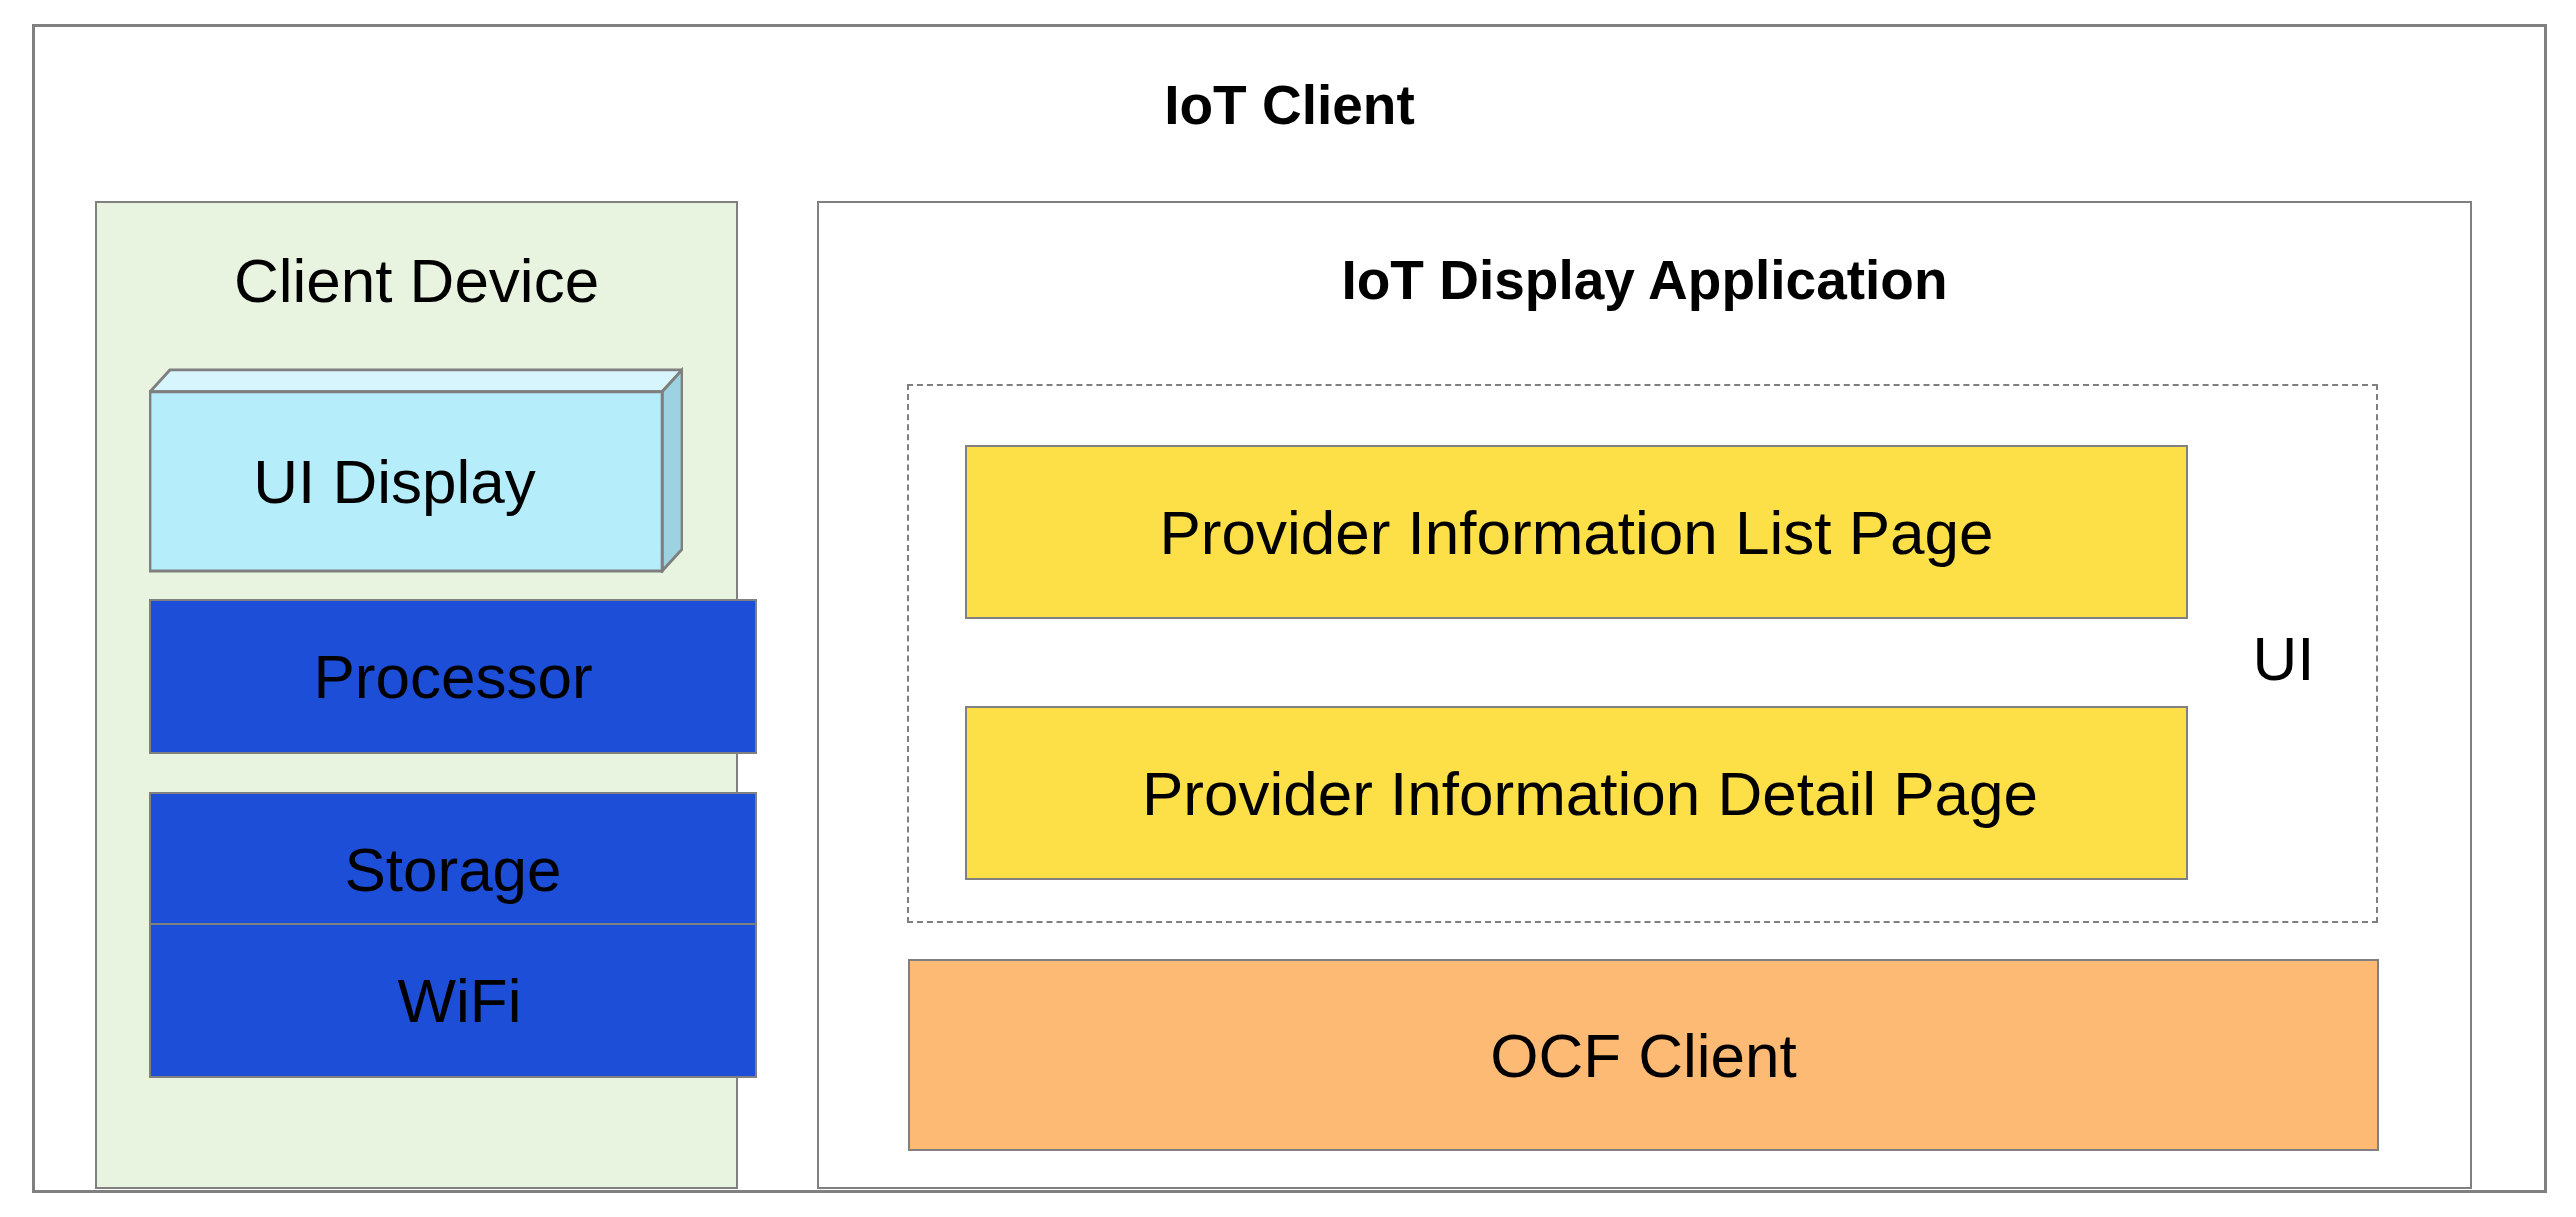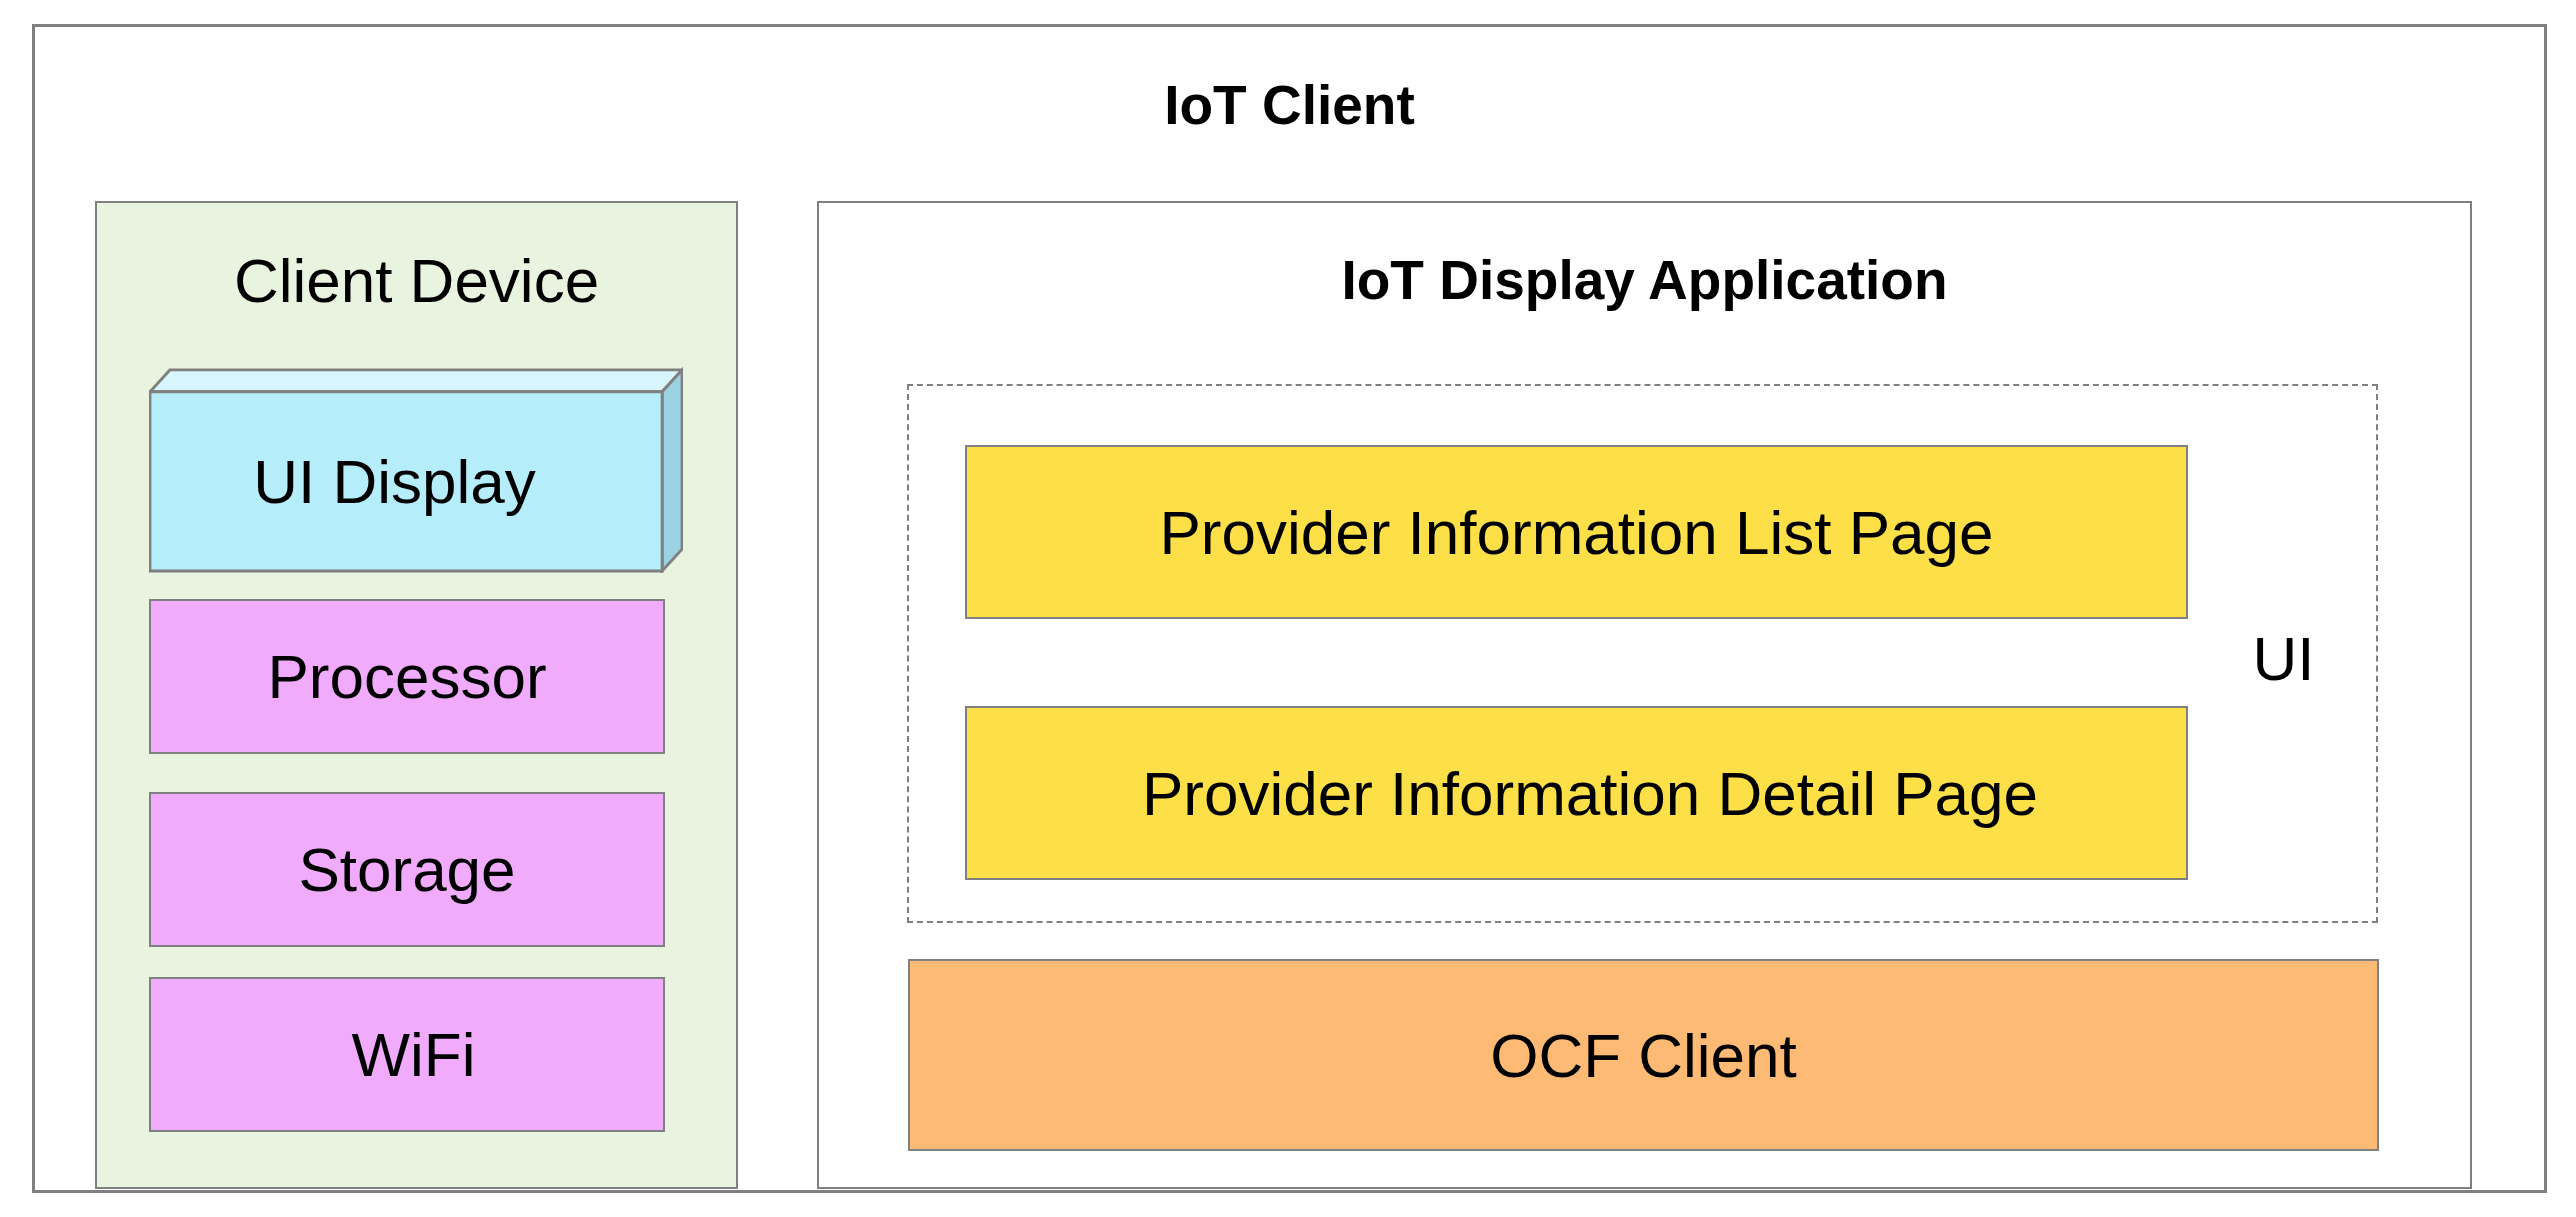--- a/index.html
+++ b/index.html
@@ -23,25 +23,25 @@
   .main-title  { left: 32px;  top: 55px;   width: 2515px; height: 99px; }
 
   
   .client-box  { left: 95px; top: 201px;  width: 643px;  height: 988px;
                  border: 2.8px solid #808080; background: #e9f4e0; }
   .client-title{ left: 95px; top: 203px;  width: 643px;  height: 154px; }
 
   .display-svg   { left: 149px; top: 367px; width: 534px; height: 206px; }
   .display-label { left: 149px; top: 391px; width: 491px; height: 180px; }
 
-  .comp-box    { left: 149px; width: 516px; height: 155px;
-                 border: 2.8px solid #808080; background: #f0abfc; }
+  .comp-box    { left: 149px; width: 608px; height: 155px;
+                 border: 2.8px solid #808080; background: #1d4ed8; }
   .comp-processor { top: 599px; }
   .comp-storage   { top: 792px; }
-  .comp-wifi      { top: 977px; padding-left: 13px; }
+  .comp-wifi      { top: 923px; padding-left: 13px; }
 
   
   .app-box     { left: 817px; top: 201px;  width: 1655px; height: 988px;
                  border: 2.8px solid #808080; background: #ffffff; }
   .app-title   { left: 817px; top: 203px;  width: 1655px; height: 154px; }
 
   .ui-dashed   { left: 907px; top: 384px;  width: 1471px; height: 539px;
                  border: 2.8px dashed #7f7f7f; background: #ffffff; }
   .page-box    { left: 965px; width: 1223px; height: 174px;
                  border: 2.8px solid #808080; background: #fde047; }

